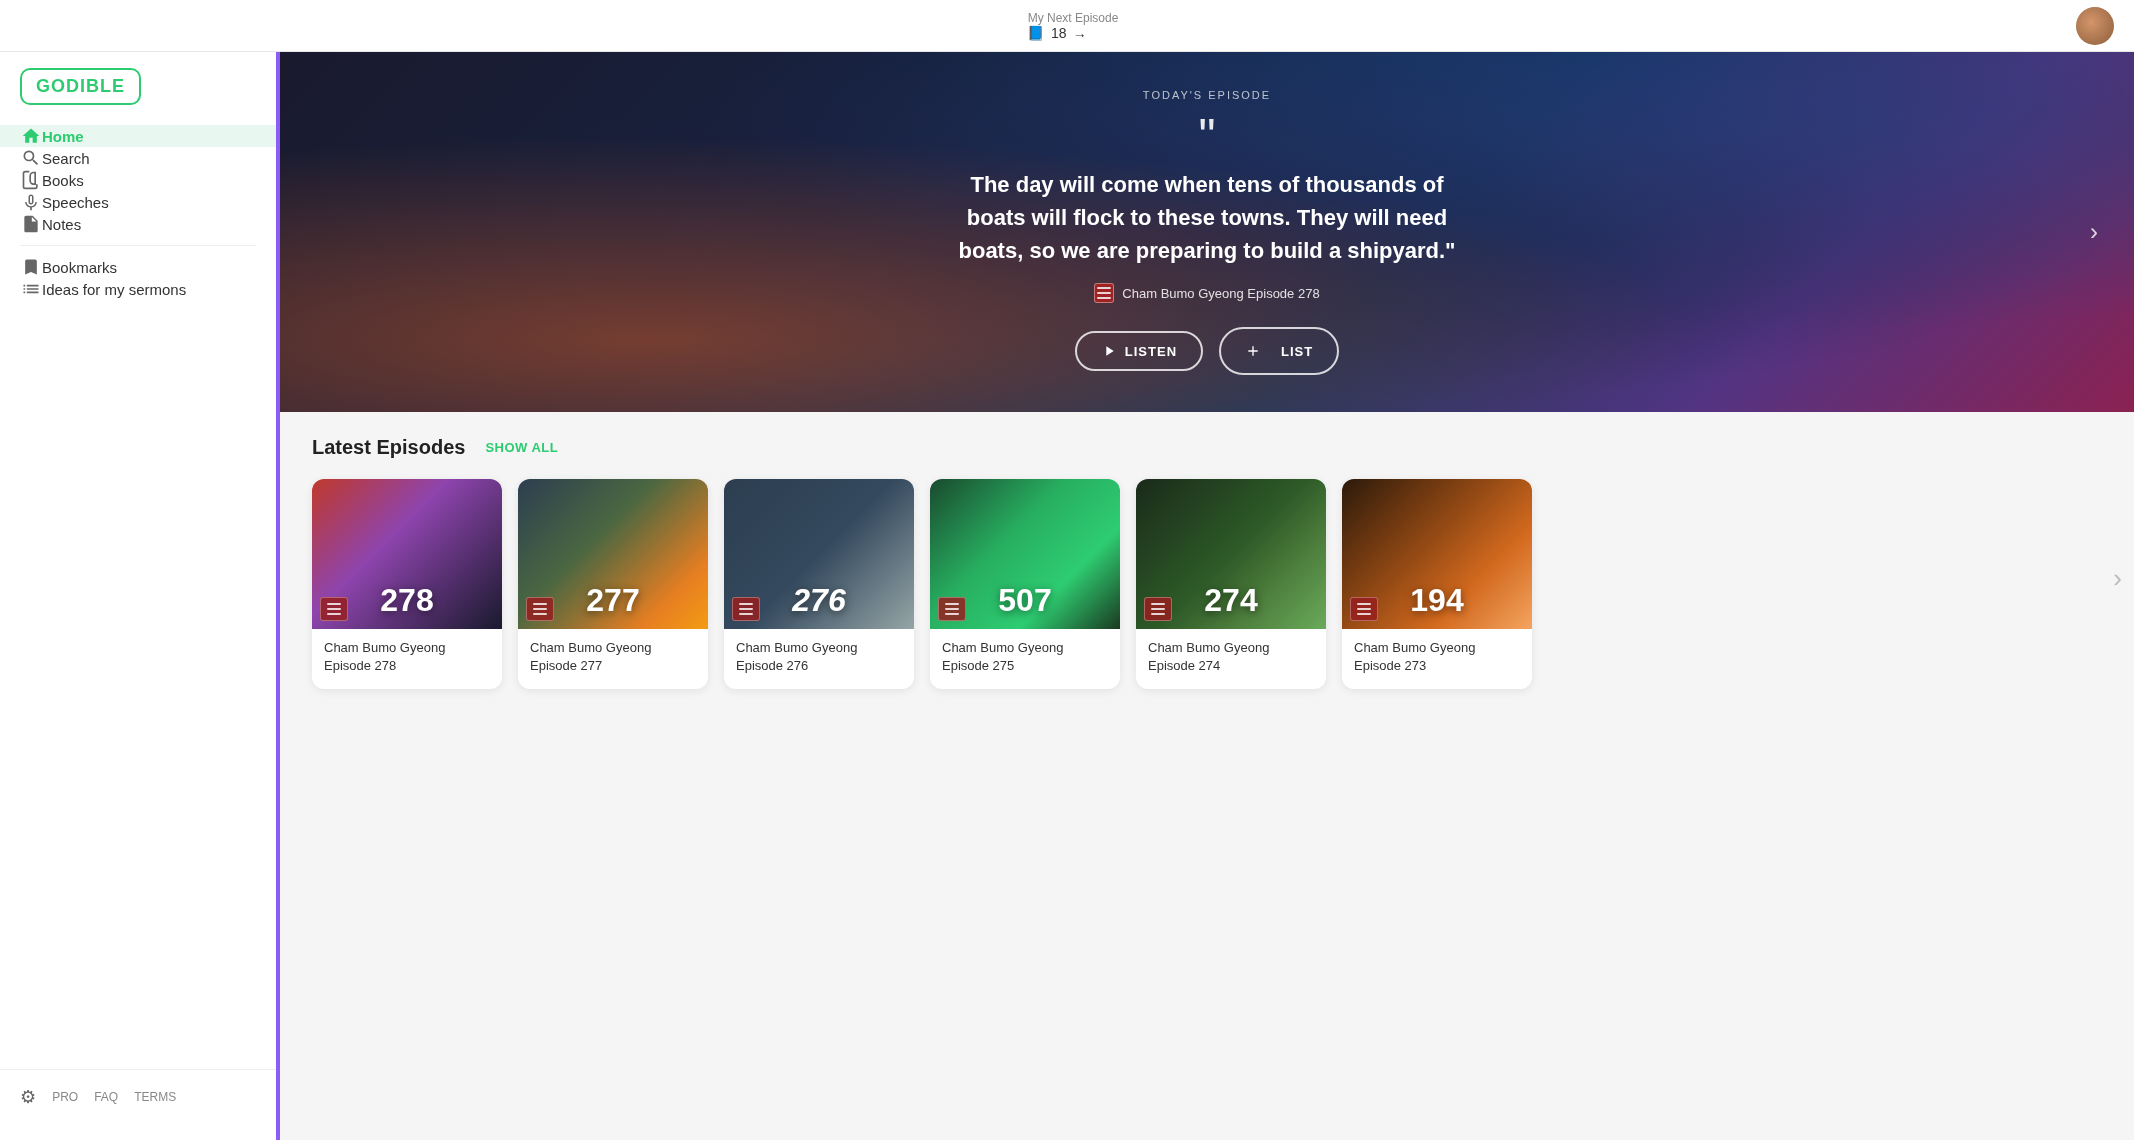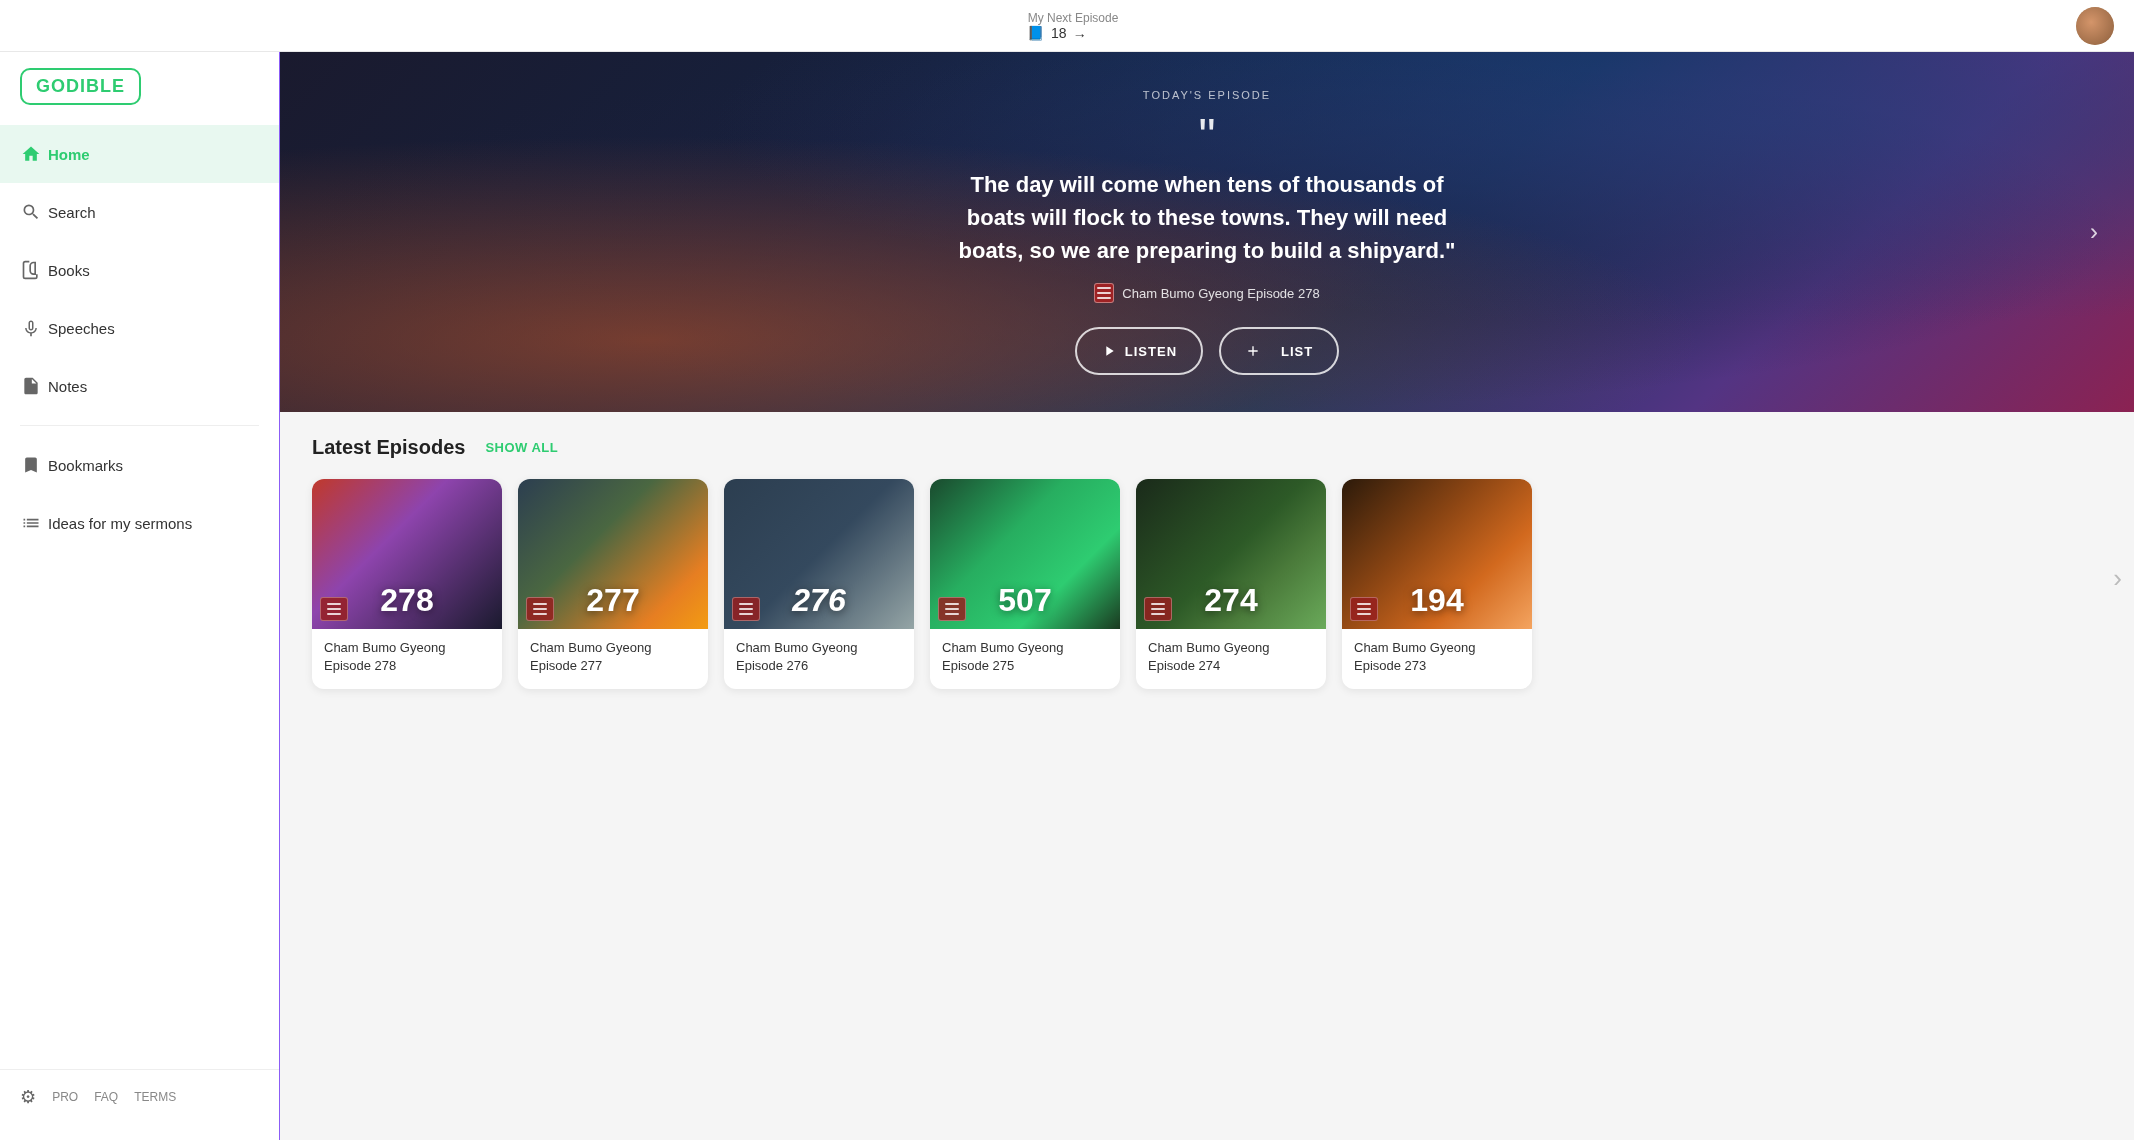--- a/index.html
+++ b/index.html
@@ -17,34 +17,34 @@
     .top-bar-right { position: absolute; right: 20px; top: 50%; transform: translateY(-50%); }
     .avatar { width: 38px; height: 38px; border-radius: 50%; background: #c0a080; overflow: hidden; cursor: pointer; }
     .avatar-img { width: 100%; height: 100%; background: radial-gradient(circle at 40% 40%, #d4956a, #8b5e3c); border-radius: 50%; }
 
     
     .main-layout { display: flex; flex: 1; overflow: hidden; }
 
     
     .sidebar {
       width: 280px; min-width: 280px; background: #fff;
-      border-right: 1px solid #8b5cf6;
+      border-right: 4px solid #8b5cf6;
       display: flex; flex-direction: column;
       padding: 16px 0; overflow-y: auto;
     }
     .logo-area { padding: 0 20px 20px; }
     .logo-box {
       display: inline-block; border: 2.5px solid #2ecc71;
       border-radius: 10px; padding: 6px 14px;
       color: #2ecc71; font-weight: 800; font-size: 18px; letter-spacing: 1px;
     }
     .nav-section { flex: 1; }
     .nav-item {
-      display: flex; align-items: center; gap: 6px;
-      padding: 18px 20px; cursor: pointer; font-size: 15px; color: #333;
+      display: flex; align-items: center; gap: 0;
+      padding: 0 20px; cursor: pointer; font-size: 15px; color: #333;
       border-radius: 0; transition: background 0.15s;
     }
     .nav-item.active { background: #e8f8f0; color: #2ecc71; font-weight: 600; }
     .nav-item .nav-icon { width: 22px; height: 22px; display: flex; align-items: center; justify-content: center; }
     .nav-divider { border: none; border-top: 1px solid #eee; margin: 10px 20px; }
     .sidebar-footer {
       padding: 16px 20px; display: flex; gap: 16px; align-items: center;
       font-size: 12px; color: #888; border-top: 1px solid #eee; margin-top: auto;
     }
     .sidebar-footer span { cursor: pointer; }
@@ -69,21 +69,21 @@
       position: relative; z-index: 2;
       display: flex; flex-direction: column; align-items: center; justify-content: center;
       height: 100%; padding: 40px;
       color: #fff; text-align: center;
     }
     .hero-label { font-size: 11px; letter-spacing: 2px; text-transform: uppercase; color: rgba(255,255,255,0.7); margin-bottom: 11px; }
     .hero-quote-mark { font-size: 48px; color: #fff; line-height: 1; margin-bottom: 8px; opacity: 0.9; }
     .hero-quote { font-size: 22px; font-weight: 600; line-height: 1.5; max-width: 520px; margin-bottom: 16px; color: #fff; }
     .hero-source { display: flex; align-items: center; gap: 8px; font-size: 13px; color: rgba(255,255,255,0.85); margin-bottom: 24px; }
     .hero-source-icon { width: 20px; height: 20px; background: rgba(180,30,30,0.8); border-radius: 3px; border: 1px solid rgba(255,255,255,0.4); display: flex; align-items: center; justify-content: center; font-size: 9px; }
-    .hero-buttons { display: flex; gap: 16px; }
+    .hero-buttons { display: flex; gap: 16px; align-items: center; }
     .btn-listen {
       display: flex; align-items: center; gap: 8px;
       border: 2px solid rgba(255,255,255,0.8); border-radius: 24px;
       padding: 10px 24px; color: #fff; font-size: 13px; font-weight: 600;
       letter-spacing: 1px; cursor: pointer; background: transparent; transition: background 0.15s;
     }
     .btn-list {
       display: flex; align-items: center; gap: 20px;
       border: 2px solid rgba(255,255,255,0.8); border-radius: 24px;
       padding: 14px 24px; color: #fff; font-size: 13px; font-weight: 600;

